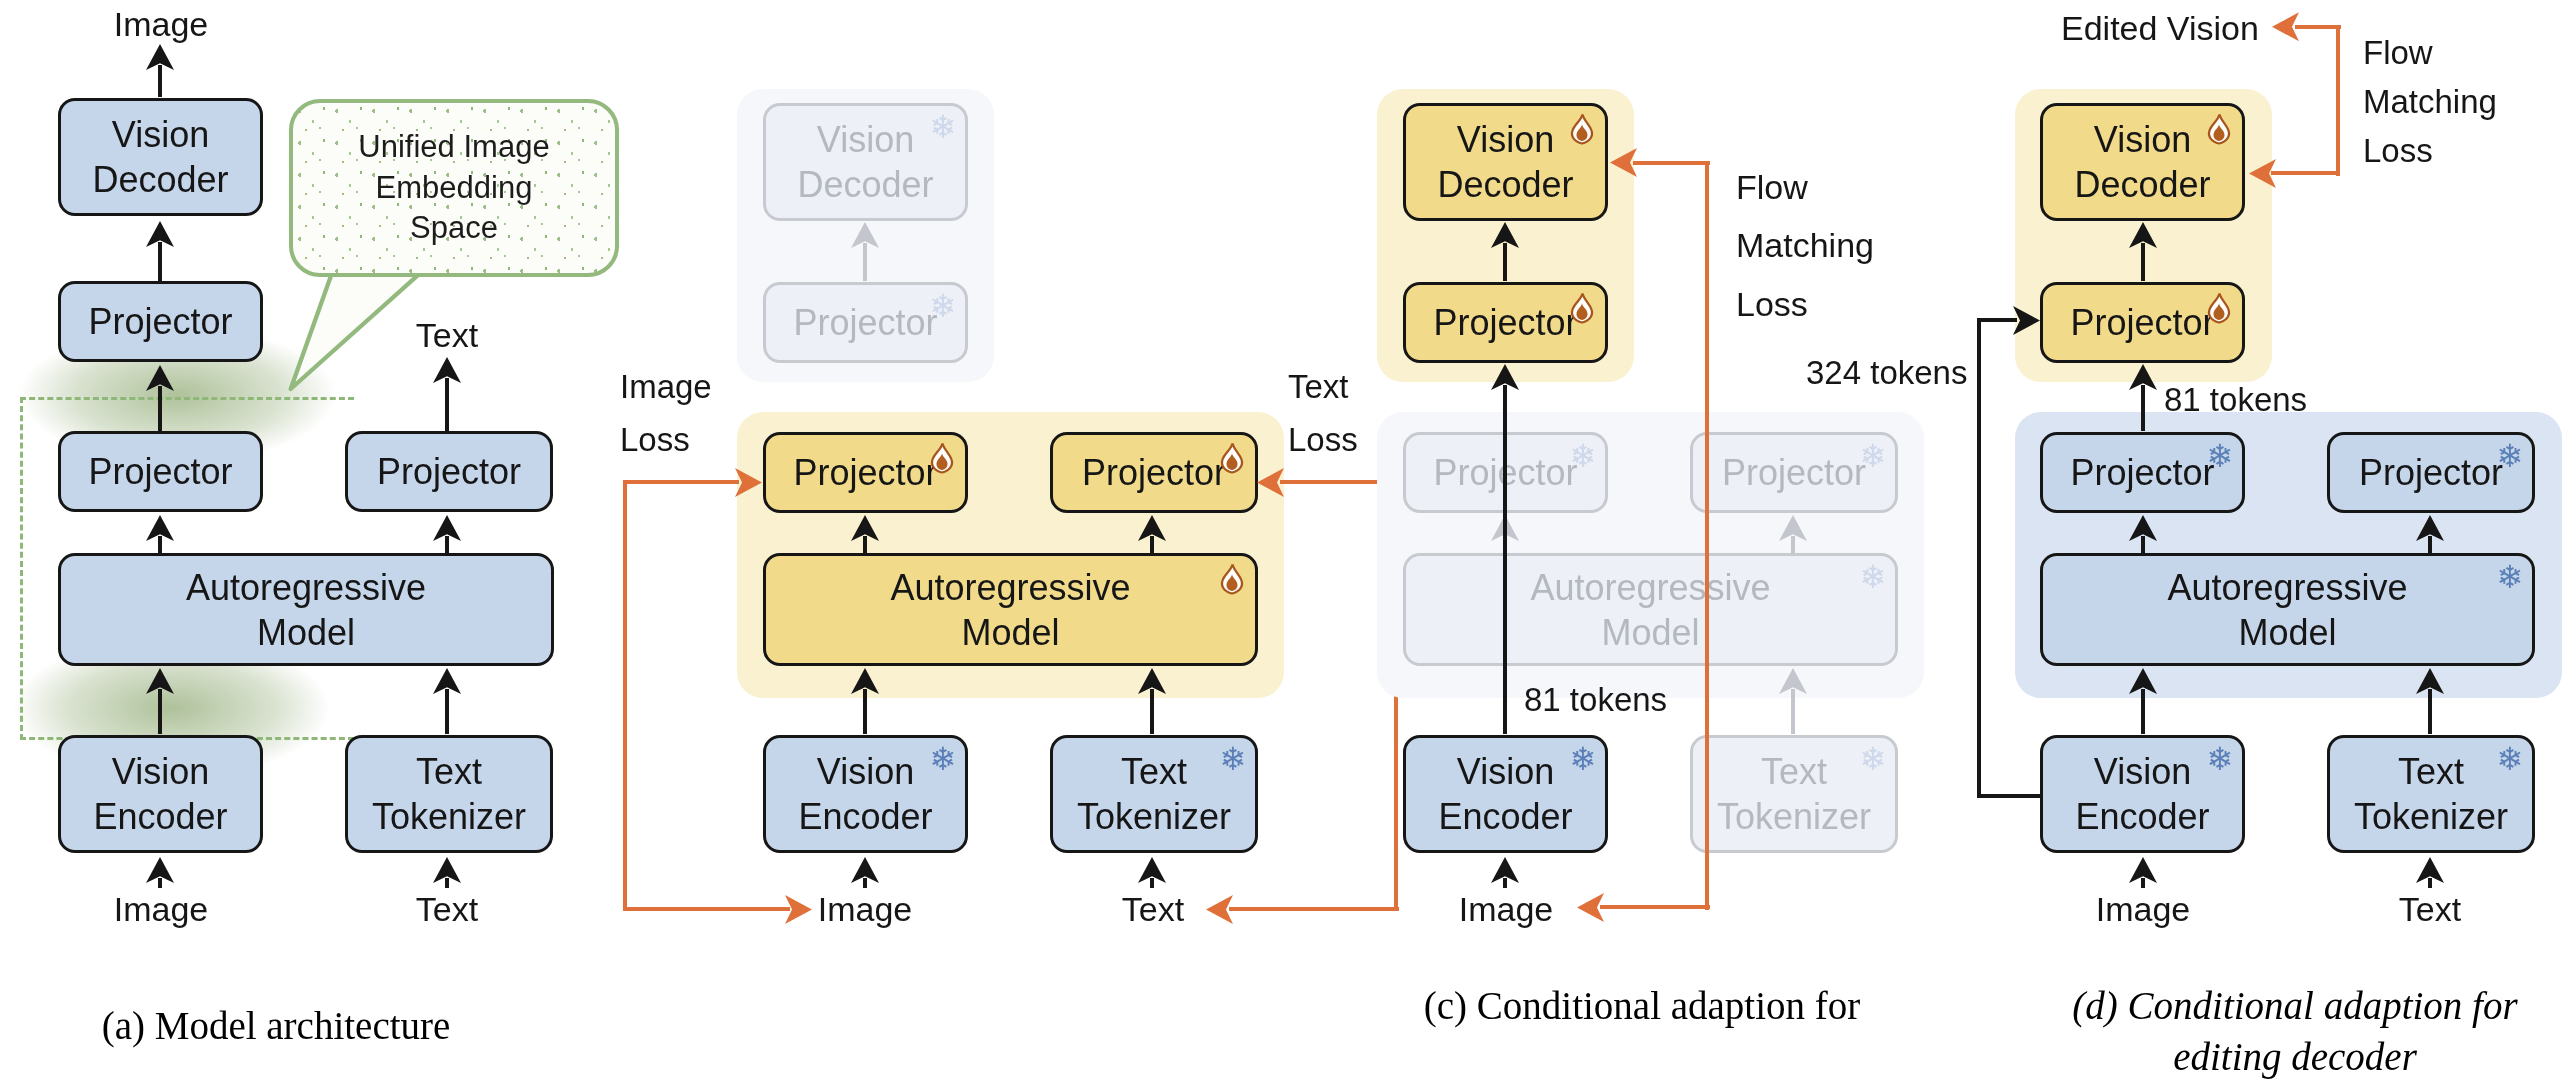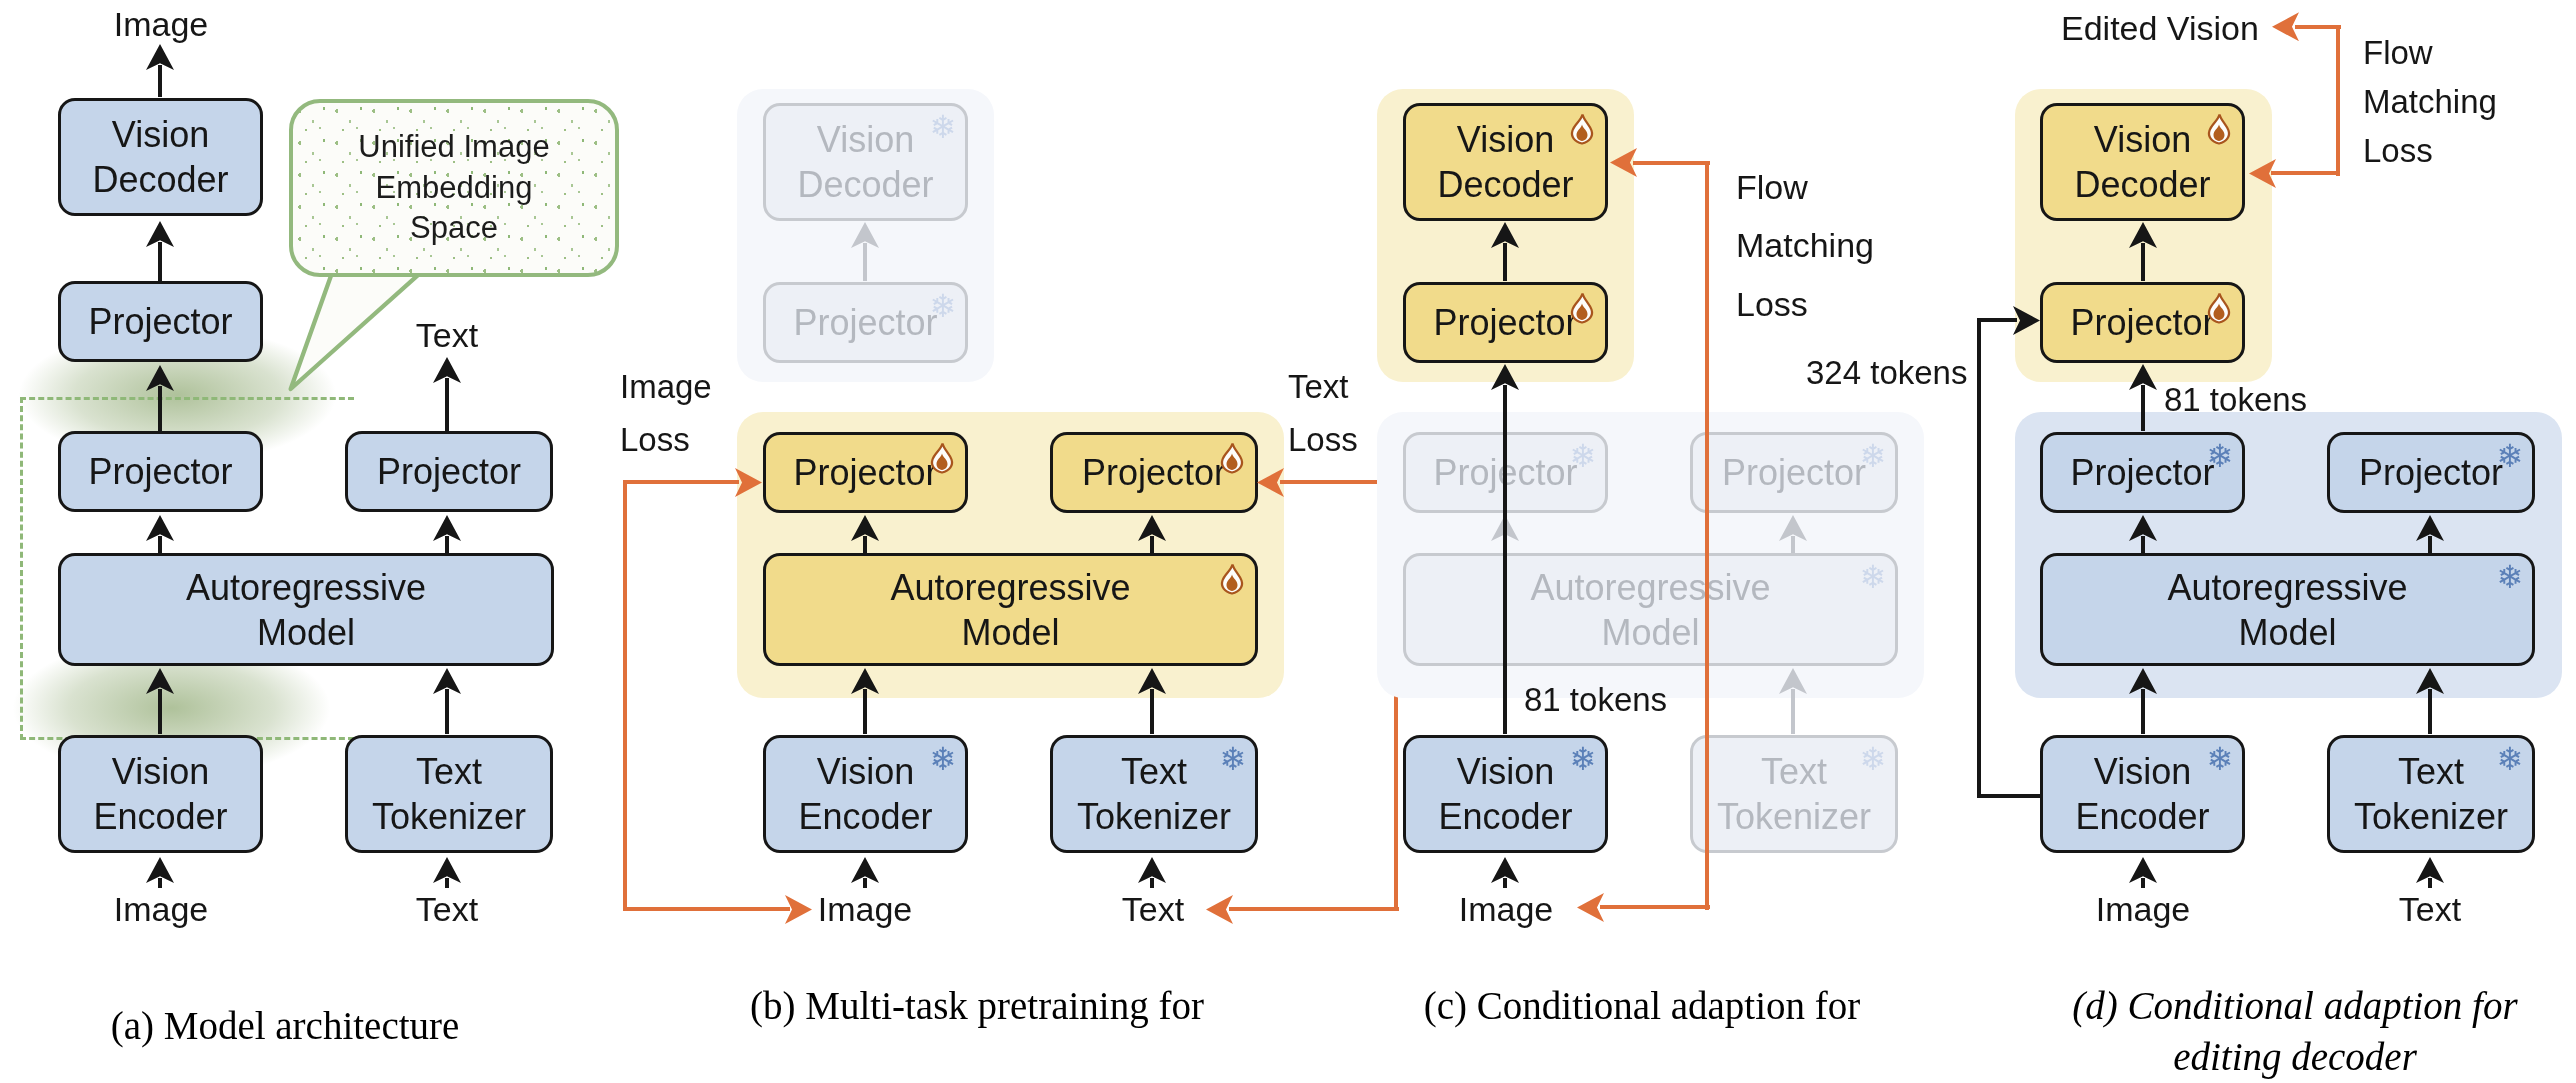--- a/index.html
+++ b/index.html
@@ -135,21 +135,21 @@
   <div class="box" style="left:345px;top:735px;width:208px;height:118px;">
     <span>Text</span>
     <span>Tokenizer</span>
   </div>
 
   <div class="vup" style="left:146px;top:857px;height:31px;"></div>
   <div class="vup" style="left:433px;top:857px;height:31px;"></div>
   <div class="lbl center" style="left:161px;top:890px;">Image</div>
   <div class="lbl center" style="left:447px;top:890px;">Text</div>
 
-  <div class="caption" style="left:285px;top:1000px;font-family:Liberation Serif, serif;">
+  <div class="caption" style="left:276px;top:1000px;font-family:Liberation Serif, serif;">
     <div>(a) Model architecture</div>
   </div>
 
   <div class="container fadedc" style="left:737px;top:89px;width:257px;height:293px;"></div>
   <div class="container yellowc" style="left:737px;top:412px;width:547px;height:286px;"></div>
 
   <div class="box faded" style="left:763px;top:103px;width:205px;height:118px;">
     <span class="icon snow fadedi">❄</span>
     <span>Vision</span>
     <span>Decoder</span>
@@ -218,21 +218,20 @@
   <div class="oline" style="left:623px;top:907px;width:167px;height:4.3px;"></div>
   <div class="hhead r" style="left:785px;top:895px;"></div>
 
   <div class="oline" style="left:1280px;top:480px;width:118px;height:4.3px;"></div>
   <div class="hhead l" style="left:1257px;top:468px;"></div>
   <div class="oline" style="left:1394px;top:480px;width:4.3px;height:431px;"></div>
   <div class="oline" style="left:1229px;top:907px;width:170px;height:4.3px;"></div>
   <div class="hhead l" style="left:1206px;top:895px;"></div>
 
   <div class="caption" style="left:977px;top:980px;">
-    <div>(b) Multi-task pretraining for</div>
   </div>
 
   <div class="container yellowc" style="left:1377px;top:89px;width:257px;height:293px;"></div>
   <div class="container fadedc" style="left:1377px;top:412px;width:547px;height:286px;"></div>
 
   <div class="box yellow" style="left:1403px;top:103px;width:205px;height:118px;">
     <svg class="flamewrap" viewBox="0 0 64 64">
         <use href="#flame-shape"></use>
       </svg>
     <span>Vision</span>

